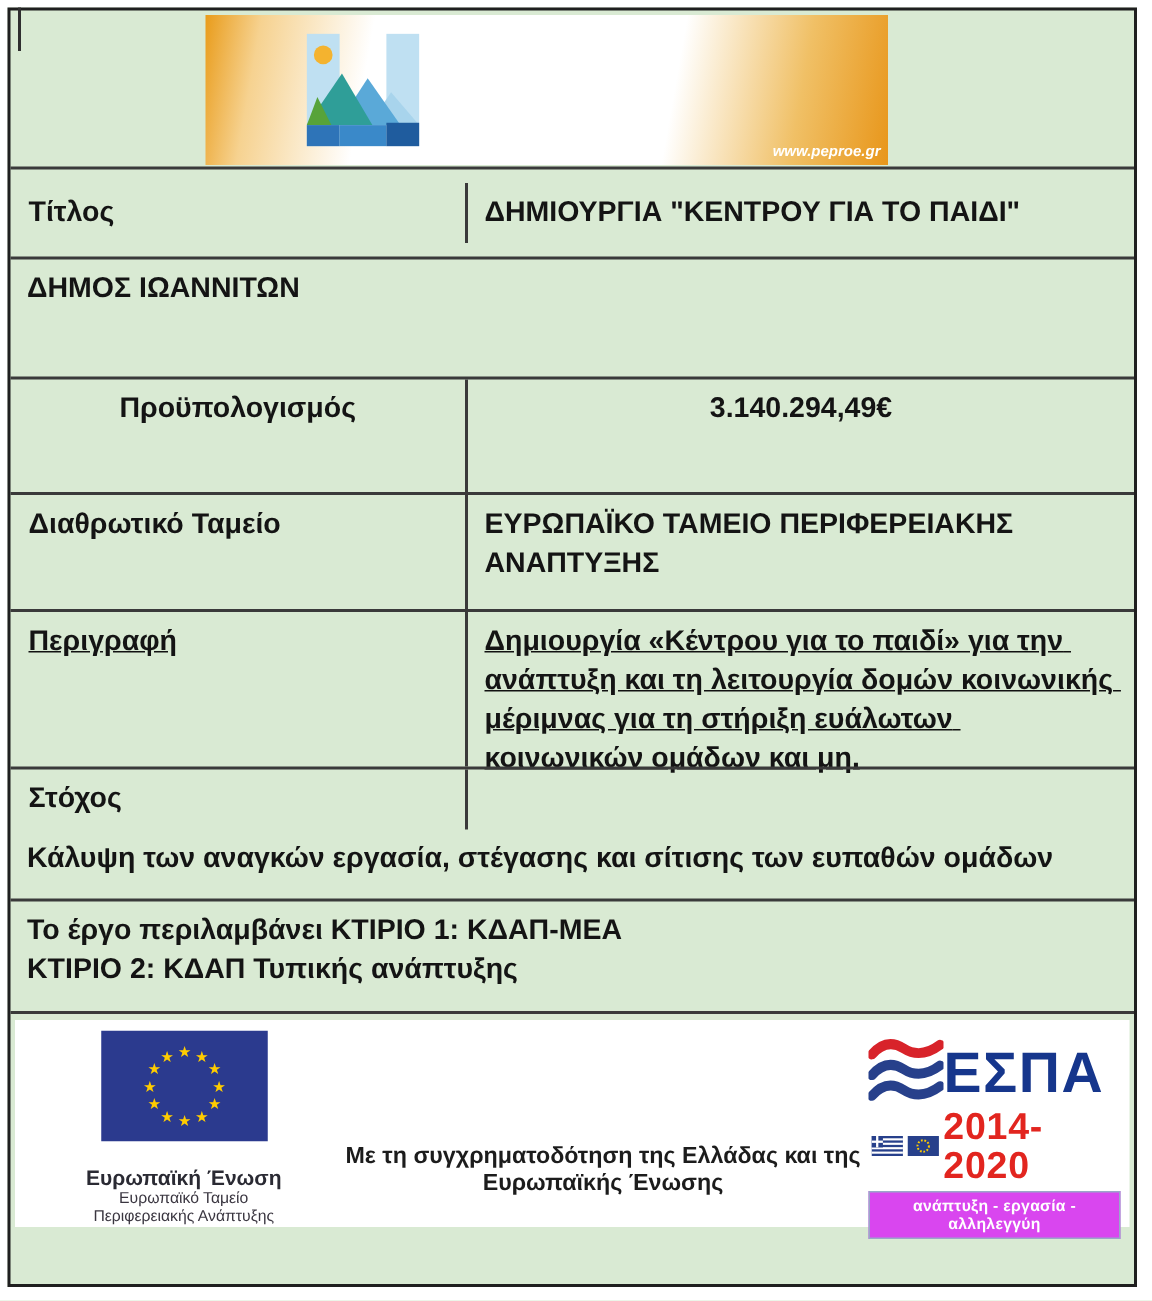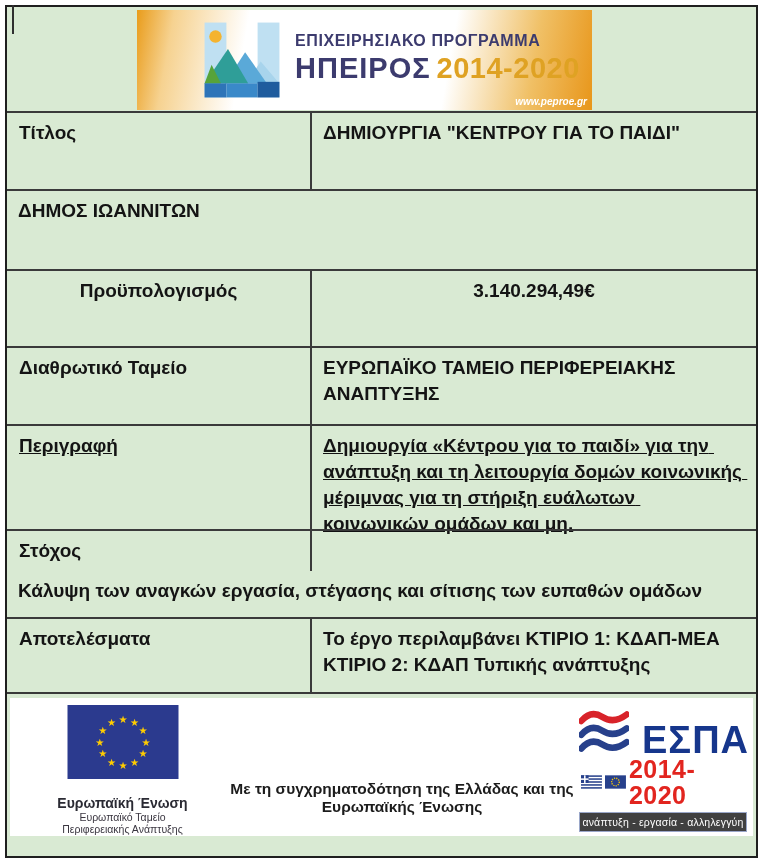--- a/index.html
+++ b/index.html
@@ -25,41 +25,41 @@
   .logo-text{position:absolute;left:158px;top:22px;white-space:nowrap;}
   .logo-line1{font-size:16px;font-weight:bold;color:#3c3b6e;letter-spacing:0.6px;}
   .logo-line2{font-size:29px;font-weight:bold;color:#3c3b6e;letter-spacing:1px;margin-top:2px;}
   .logo-years{color:#dfa223;font-weight:bold;margin-left:6px;letter-spacing:0.5px;}
   .logo-site{position:absolute;right:5px;bottom:3px;font-size:10px;font-style:italic;color:#ffffff;font-weight:bold;}
   
   .trow{display:flex;border-top:2px solid #3a3a3a;flex:none;box-sizing:border-box;}
   .label-cell{width:305px;flex:none;border-right:2px solid #3a3a3a;padding:7px 12px;box-sizing:border-box;}
   .value-cell{flex:1;padding:7px 11px;box-sizing:border-box;white-space:pre-wrap;}
   .cell-text{font-size:19px;font-weight:bold;line-height:26px;color:#141414;}
-  .h74{height:78px;} .h78{height:80px;} .h77a{height:77px;text-align:center;} .h77b{height:78px;}
+  .h74{height:60px;align-items:center;} .h78{height:80px;} .h77a{height:77px;text-align:center;} .h77b{height:78px;}
   .h104{height:105px;text-decoration:underline;} .h79{height:88px;flex-direction:column;} .h74b{height:75px;}
   
   .footer-row{flex:1;border-top:2px solid #3a3a3a;position:relative;}
   .footer-banner{
     position:absolute;left:3px;right:3px;top:4px;height:138px;background:#ffffff;
     display:flex;align-items:stretch;
   }
   .eu-block{width:205px;flex:none;padding-left:10px;padding-top:7px;display:flex;flex-direction:column;align-items:center;}
   .eu-flag{width:118px;height:74px;flex:none;}
   .eu-cap1{font-size:14px;font-weight:bold;color:#2a2a33;margin-top:16px;line-height:16px;}
   .eu-cap2{font-size:10.5px;color:#3a3640;line-height:12px;}
   .cofin{flex:1;align-self:flex-end;text-align:center;font-size:15.5px;font-weight:bold;color:#1c1c1c;padding-bottom:20px;}
   .espa-block{width:168px;flex:none;margin-right:6px;padding-top:10px;display:flex;flex-direction:column;}
-  .espa-top{display:flex;align-items:flex-end;gap:13px;}
+  .espa-top{display:flex;align-items:center;}
   .espa-waves{width:50px;height:52px;flex:none;}
   .espa-name{font-size:38px;font-weight:bold;color:#16368c;line-height:40px;letter-spacing:1px;}
   .espa-mid{display:flex;align-items:center;gap:3px;margin-top:-4px;margin-left:2px;}
   .espa-years{font-size:25px;font-weight:bold;color:#e2251f;letter-spacing:0.5px;line-height:26px;}
   .espa-slogan{
-    margin-top:4px;background:#404040;color:#ffffff;font-size:10.5px;font-weight:normal;
+    margin-top:4px;background:#d946ef;color:#ffffff;font-size:10.5px;font-weight:bold;
     text-align:center;padding:3px 1px;border:1px solid #9aa7c9;letter-spacing:0.2px;
   }
 </style>
 </head>
 <body>
 
 <div class="cursor-artifact"></div>
 
 <div class="doc">
 
@@ -70,24 +70,20 @@
         <rect x="70" y="2" width="28" height="96" fill="#bfe0f2"></rect>
         <circle cx="16" cy="20" r="8" fill="#f4b32f"></circle>
         <polygon points="55,80 74,52 98,80" fill="#a8d4ec"></polygon>
         <polygon points="28,80 54,40 82,80" fill="#5aa9d8"></polygon>
         <polygon points="2,80 32,36 58,80" fill="#2f9e98"></polygon>
         <polygon points="2,80 11,56 23,80" fill="#57a33a"></polygon>
         <rect x="2" y="80" width="28" height="18" fill="#2e74b8"></rect>
         <rect x="30" y="80" width="40" height="18" fill="#3a89c9"></rect>
         <rect x="70" y="78" width="28" height="20" fill="#1f5c9e"></rect>
       </svg>
-      <div class="logo-text">
-        <div class="logo-line1">ΕΠΙΧΕΙΡΗΣΙΑΚΟ ΠΡΟΓΡΑΜΜΑ</div>
-        <div class="logo-line2"><span>ΗΠΕΙΡΟΣ</span><span class="logo-years">2014-2020</span></div>
-      </div>
       <div class="logo-site">www.peproe.gr</div>
     </div>
   </div>
 
   <div class="trow h74">
     <div class="label-cell cell-text">Τίτλος</div>
     <div class="value-cell cell-text">ΔΗΜΙΟΥΡΓΙΑ "ΚΕΝΤΡΟΥ ΓΙΑ ΤΟ ΠΑΙΔΙ"</div>
   </div>
 
   <div class="trow h78">
@@ -108,21 +104,20 @@
     <div class="label-cell cell-text">Περιγραφή</div>
     <div class="value-cell cell-text">Δημιουργία «Κέντρου για το παιδί» για την ανάπτυξη και τη λειτουργία δομών κοινωνικής μέριμνας για τη στήριξη ευάλωτων κοινωνικών ομάδων και μη.</div>
   </div>
 
   <div class="trow h79">
     <div class="label-cell cell-text">Στόχος</div>
     <div class="value-cell cell-text">Κάλυψη των αναγκών εργασία, στέγασης και σίτισης των ευπαθών ομάδων</div>
   </div>
 
   <div class="trow h74b">
-    <div class="label-cell cell-text">Αποτελέσματα</div>
     <div class="value-cell cell-text">Το έργο περιλαμβάνει ΚΤΙΡΙΟ 1: ΚΔΑΠ-ΜΕΑ
 ΚΤΙΡΙΟ 2: ΚΔΑΠ Τυπικής ανάπτυξης</div>
   </div>
 
   <div class="footer-row">
     <div class="footer-banner">
 
       <div class="eu-block">
         <svg class="eu-flag" viewBox="0 0 120 80" xmlns="http://www.w3.org/2000/svg">
           <rect x="0" y="0" width="120" height="80" fill="#2b3a8e"></rect>

